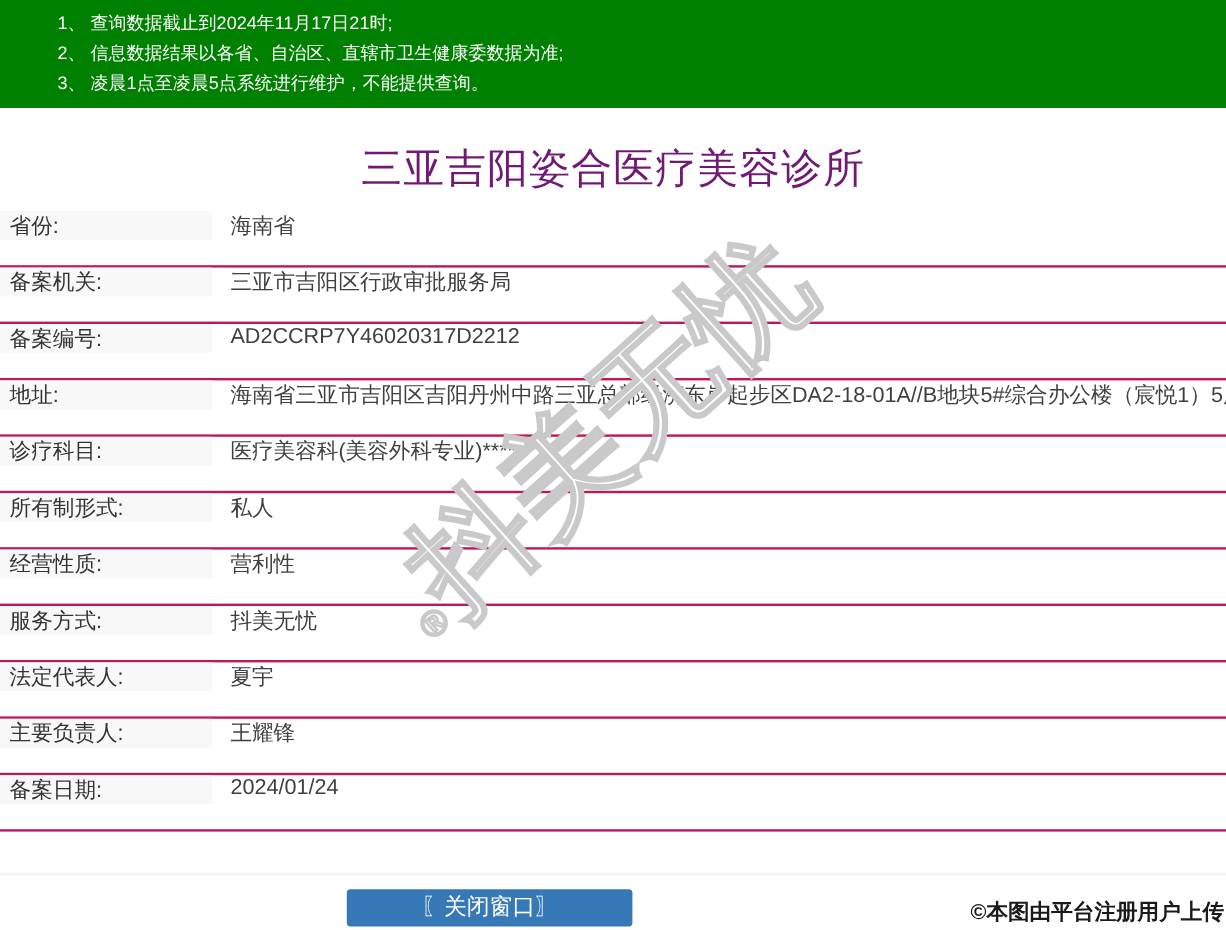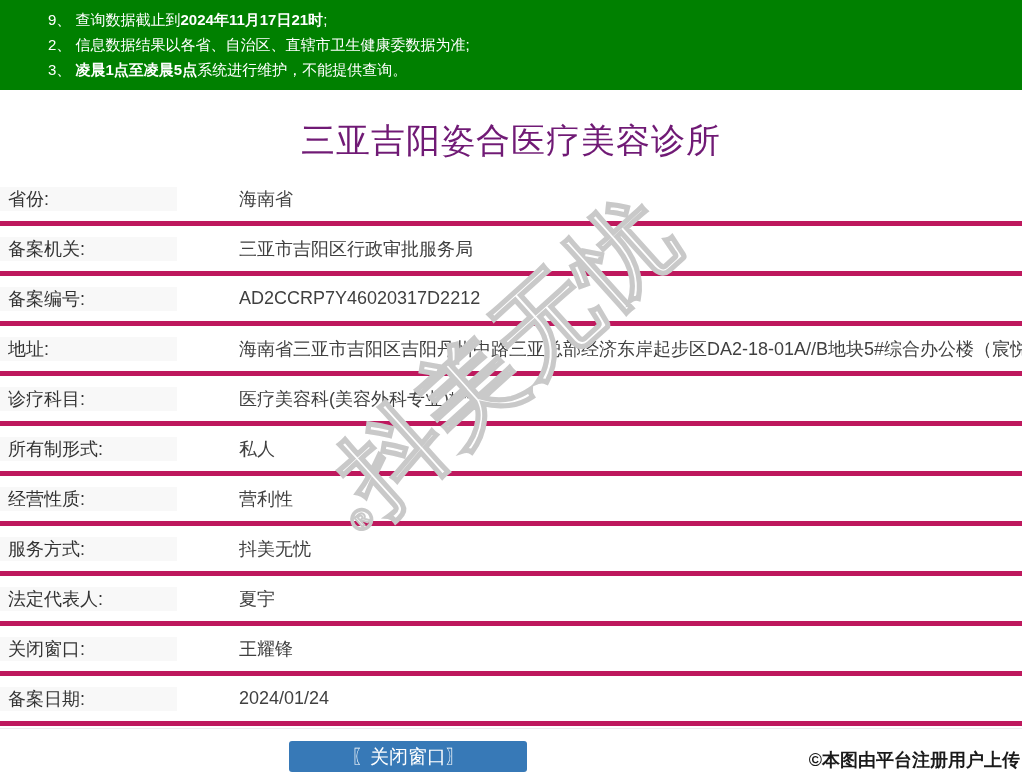--- a/index.html
+++ b/index.html
@@ -10,35 +10,34 @@
     color:#333;
   }
   
   .banner{
     position:absolute;left:0;top:0;width:1022px;height:90px;
     background:#008000;color:#ffffff;
     padding:7px 0 0 48px;box-sizing:border-box;
     font-size:15px;
   }
   .notice-line{line-height:25px;white-space:nowrap;}
-  .notice-line b{font-weight:bold;}
+  .notice-line b{font-weight:normal;}
   
   .page-title{
     position:absolute;left:0;top:118px;width:1022px;
     text-align:center;font-size:34px;font-weight:400;color:#701a75;
     margin:0;letter-spacing:1px;
   }
   
   .info-table{
     position:absolute;left:0;top:176px;width:1022px;
   }
   .info-row{
-    display:flex;height:45px;border-bottom:5px solid #be185d;
-    align-items:center;
-    gap:47px;
+    display:flex;height:45px;border-bottom:2px solid #be185d;
+    align-items:flex-start;
   }
   .cell-label{
     width:177px;flex:0 0 177px;background:#f8f8f8;
     display:flex;align-items:center;
     padding-left:8px;box-sizing:border-box;
     font-size:18px;color:#333;
   }
   .cell-value{
     flex:1;display:flex;align-items:center;
     padding-left:15px;box-sizing:border-box;
@@ -74,21 +73,21 @@
     position:absolute;right:2px;bottom:3px;z-index:6;
     font-size:18px;font-weight:700;color:#1a1a1a;
     text-shadow:-1px -1px 0 #fff,1px -1px 0 #fff,-1px 1px 0 #fff,1px 1px 0 #fff;
     pointer-events:none;user-select:none;
   }
 </style>
 </head>
 <body>
 
 <div class="banner">
-  <div class="notice-line"><span>9、 查询数据截止到</span><b>2024年11月17日21时</b><span>;</span></div>
+  <div class="notice-line"><span>1、 查询数据截止到</span><b>2024年11月17日21时</b><span>;</span></div>
   <div class="notice-line"><span>2、 信息数据结果以各省、自治区、直辖市卫生健康委数据为准;</span><b></b><span></span></div>
   <div class="notice-line"><span>3、 </span><b>凌晨1点至凌晨5点</b><span>系统进行维护，不能提供查询。</span></div>
 </div>
 
 <h1 class="page-title">三亚吉阳姿合医疗美容诊所</h1>
 
 <div class="info-table">
   <div class="info-row">
     <div class="cell-label">省份:</div>
     <div class="cell-value">海南省</div>
@@ -119,21 +118,21 @@
   </div>
   <div class="info-row">
     <div class="cell-label">服务方式:</div>
     <div class="cell-value">抖美无忧</div>
   </div>
   <div class="info-row">
     <div class="cell-label">法定代表人:</div>
     <div class="cell-value">夏宇</div>
   </div>
   <div class="info-row">
-    <div class="cell-label">关闭窗口:</div>
+    <div class="cell-label">主要负责人:</div>
     <div class="cell-value">王耀锋</div>
   </div>
   <div class="info-row">
     <div class="cell-label">备案日期:</div>
     <div class="cell-value">2024/01/24</div>
   </div>
 </div>
 
 <div class="watermark"><span class="reg">®</span><span>抖美无忧</span></div>
 

